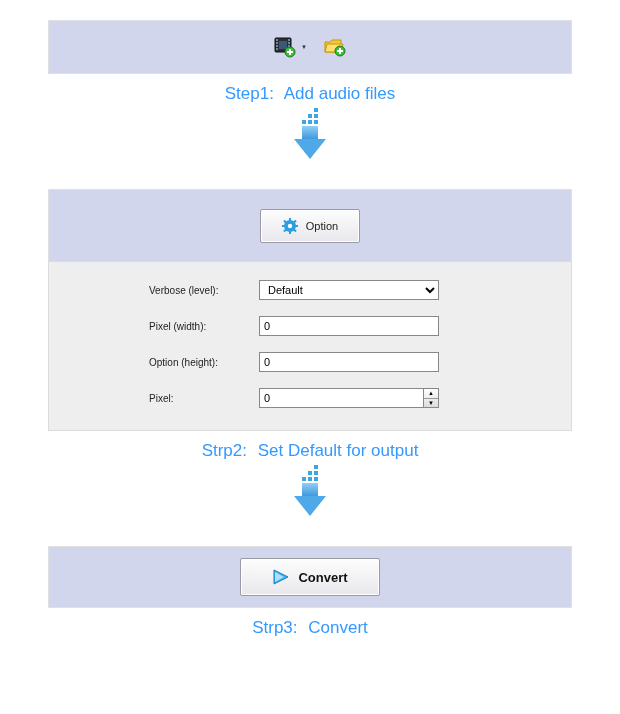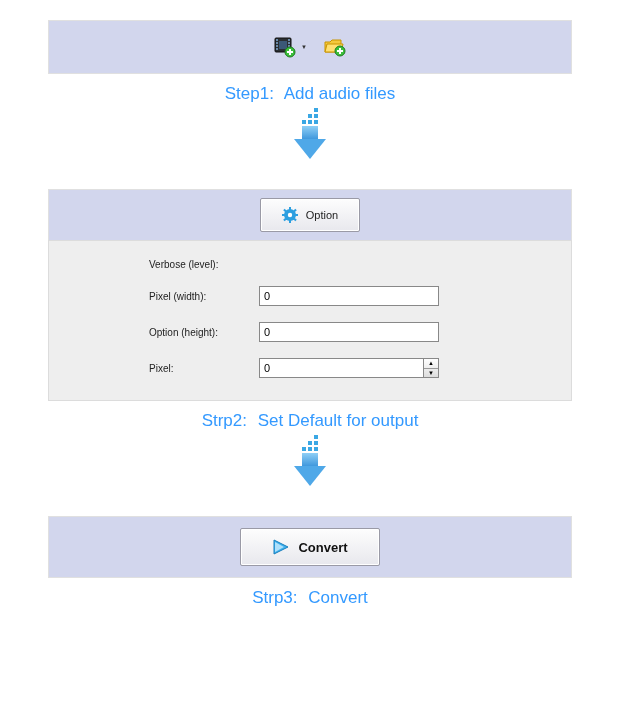--- a/index.html
+++ b/index.html
@@ -66,21 +66,21 @@
     position:relative;
   }
   .arrow-stem {
     width:16px;height:14px;
     background: linear-gradient(#8fcff6,#3a94db);
     margin-bottom:-1px;
   }
   .step2-wrap {width:100%;}
   .step2-header {
     background:#d2d6ed;
-    height:51px;
+    height:72px;
     display:flex;align-items:center;justify-content:center;
     border:1px solid #e0e0e0;
     border-bottom:none;
   }
   .btn {
     background: linear-gradient(#fdfdfd,#e8e8ed);
     border:1px solid #9a9aa6;
     border-radius:2px;
     box-shadow: inset 0 0 0 1px #fff;
     display:flex;align-items:center;justify-content:center;
@@ -214,20 +214,23 @@
               <rect x="12" y="11" width="2" height="3" transform="rotate(-45 13 12.5)"></rect>
             </g>
         </svg>
       </span>
       <span>Option</span>
     </button>
   </div>
   <div class="step2-body">
     <div class="frow">
       <div class="flabel">Verbose (level):</div>
+      <select class="fselect">
+        <option>Default</option>
+      </select>
     </div>
     <div class="frow">
       <div class="flabel">Pixel (width):</div>
       <input class="ftext" type="text" value="0" style="">
     </div>
     <div class="frow">
       <div class="flabel">Option (height):</div>
       <input class="ftext" type="text" value="0" style="">
     </div>
     <div class="frow">

